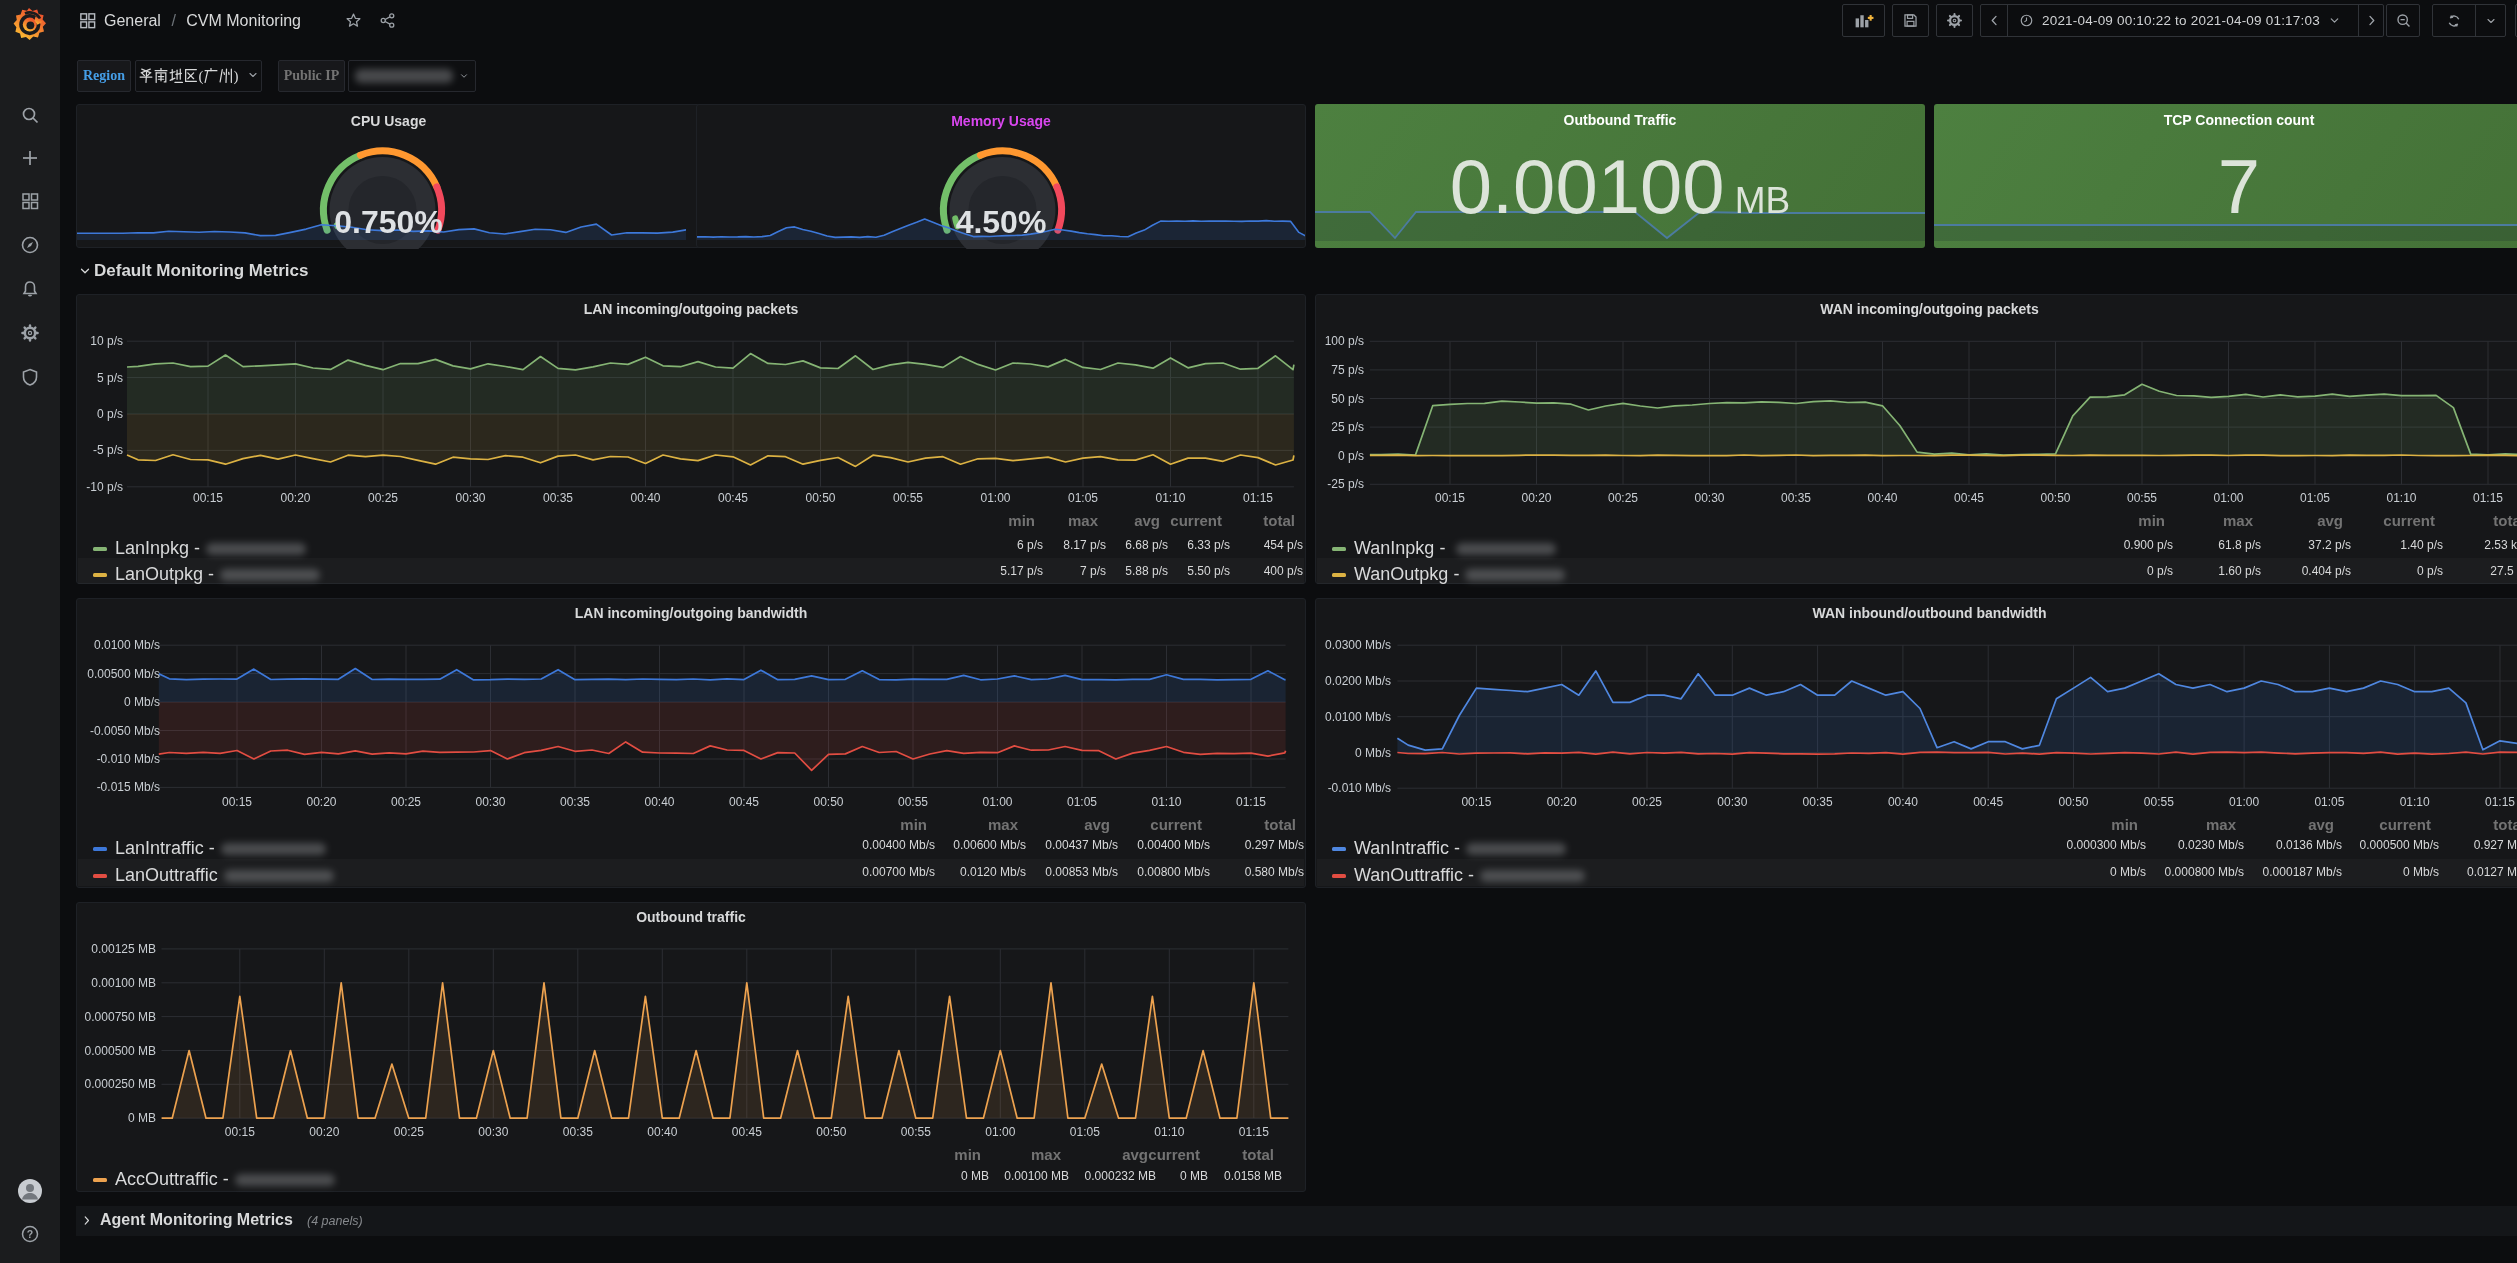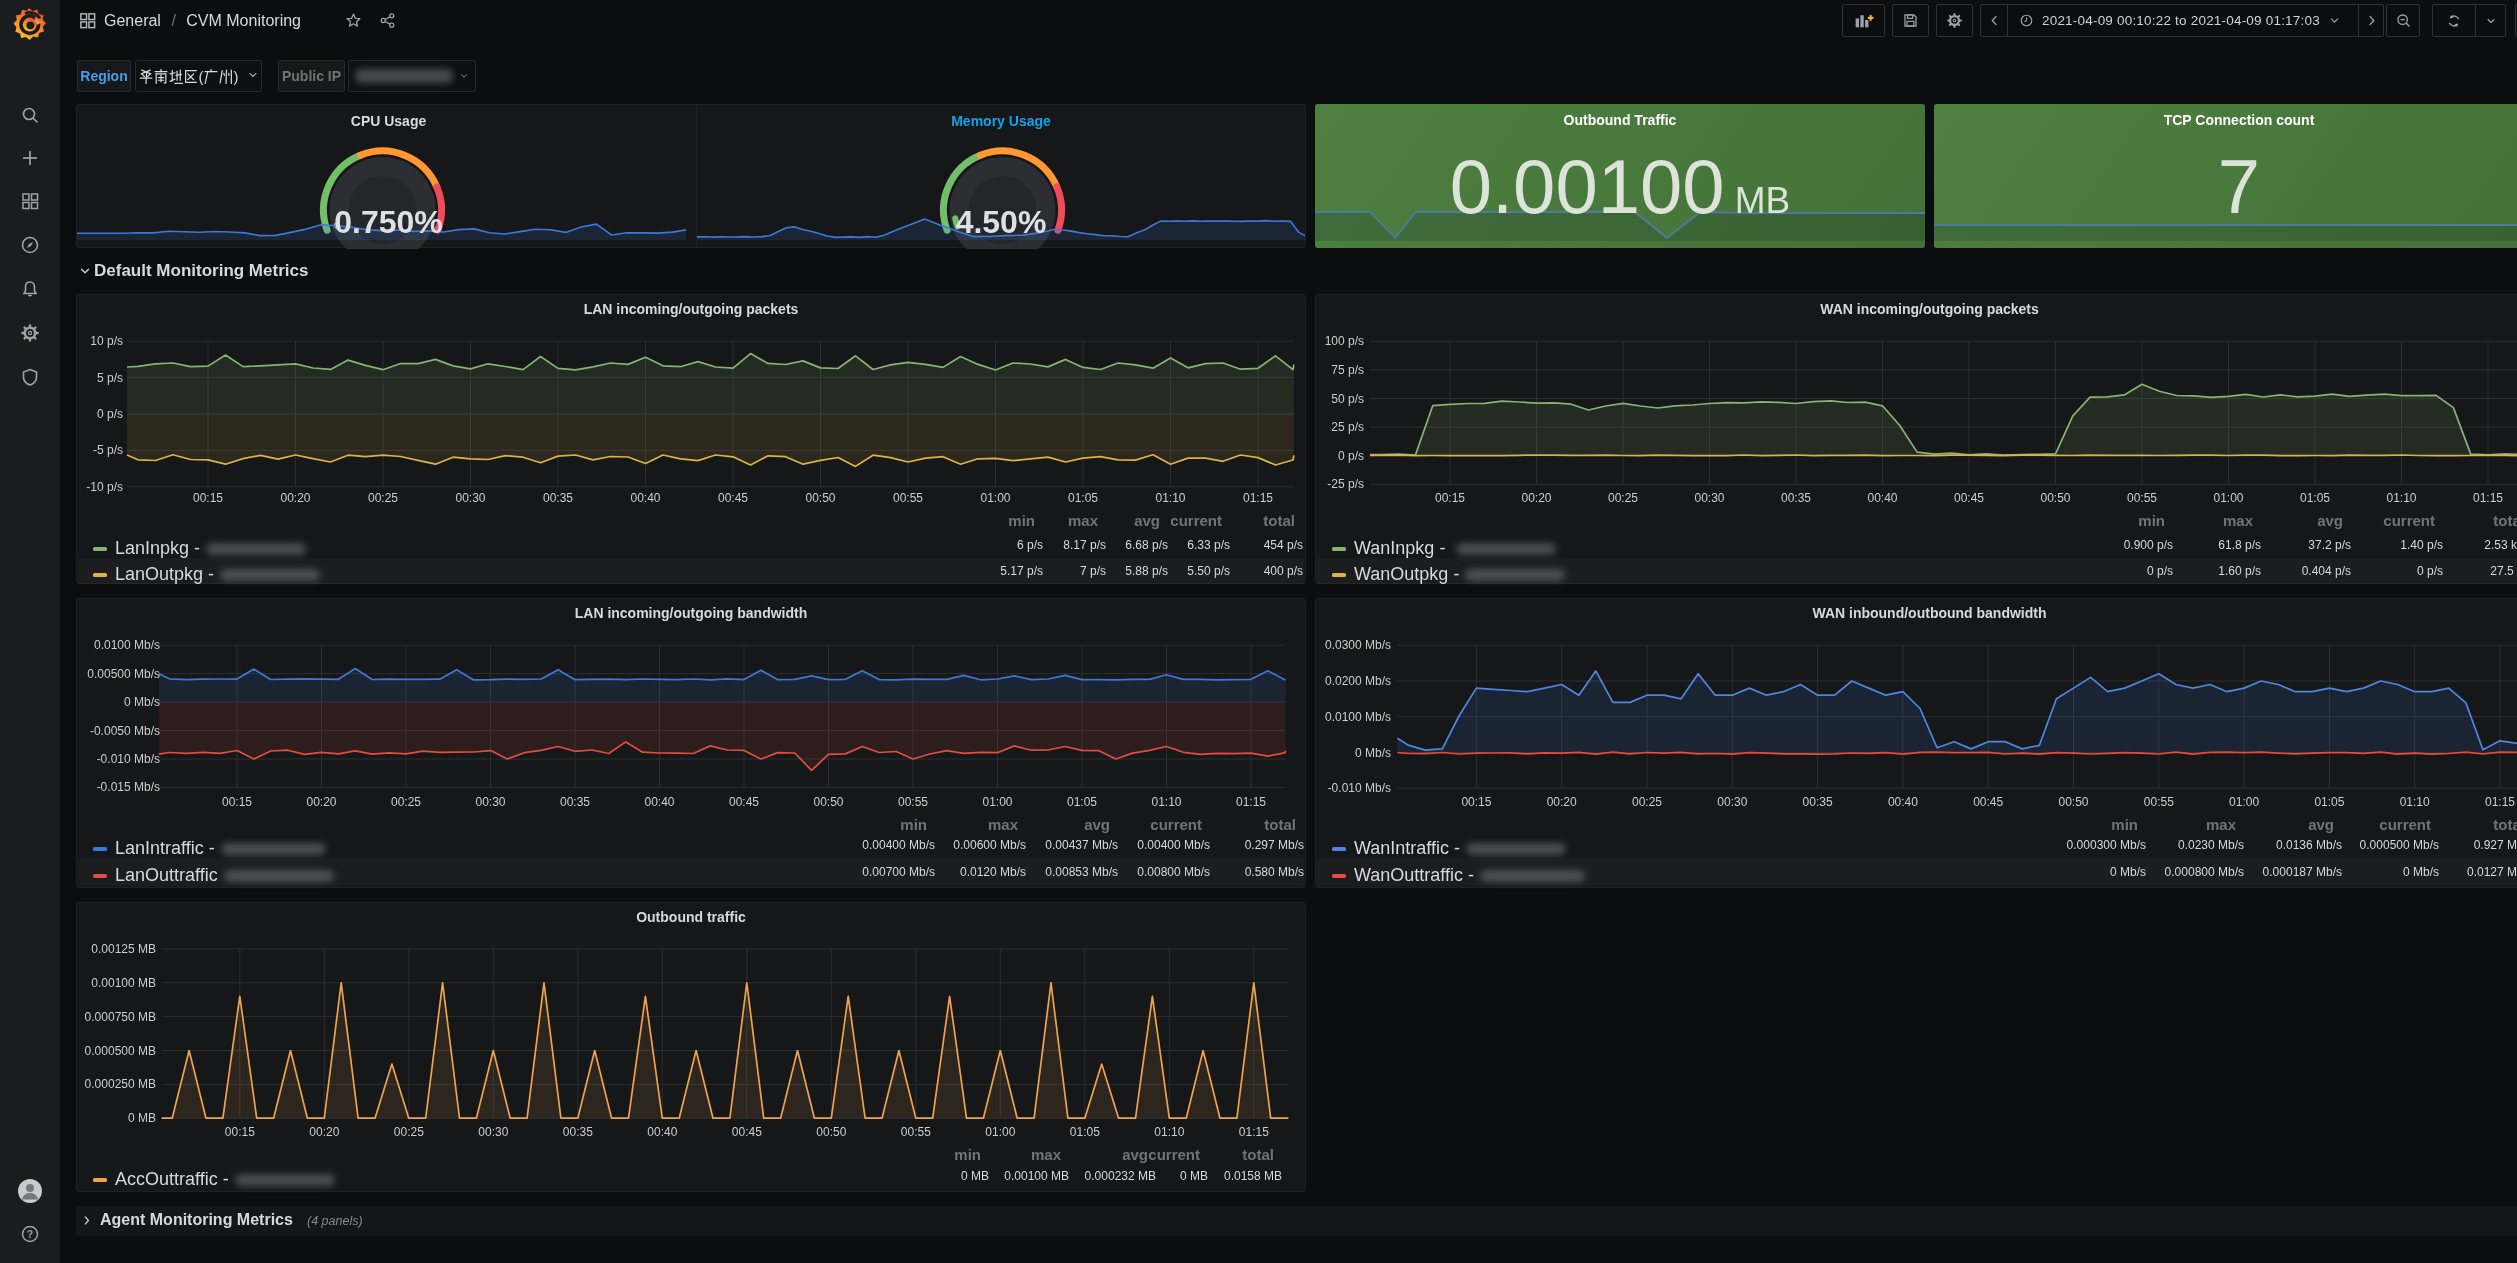--- a/index.html
+++ b/index.html
@@ -10,21 +10,21 @@
 .lval { position:absolute; color:#d8d9da; font-size:12px; }
 .lrow { position:absolute; left:16px; color:#d8d9da; font-size:18px; white-space:nowrap; }
 .lstripe { position:absolute; left:1px; right:1px; background:rgba(255,255,255,0.027); }
 .sw { display:inline-block; width:14px; height:4px; border-radius:1.5px; vertical-align:3px; margin-right:8px; }
 .lname { margin-right:6px; }
 .blob { display:inline-block; height:12px; background:#77797c; opacity:0.55; border-radius:6px; filter:blur(3.5px); vertical-align:-1px; }
 .gval { position:absolute; width:100%; top:101px; text-align:center; color:#dee1e4; font-size:32px; font-weight:bold; letter-spacing:0px; line-height:1; }
 .sidebar { position:absolute; left:0; top:0; width:60px; height:1263px; background:#1b1c1e; }
 .sicon { position:absolute; left:20px; }
 .topbtn { position:absolute; top:4px; height:33px; border:1px solid #303338; border-radius:2px; display:flex; align-items:center; justify-content:center; color:#c9ced3; }
-.chip { position:absolute; top:60px; height:32px; border:1px solid #26282e; border-radius:2px; display:flex; align-items:center; justify-content:center; }
+.chip { position:absolute; top:60px; height:32px; border:1px solid #26282e; border-radius:2px; display:flex; align-items:center; justify-content:center;font-family:Liberation Serif, serif; }
 .stat-title { position:absolute; width:100%; top:8px; text-align:center; color:#fff; font-size:14px; font-weight:bold; }
 .bigval { position:absolute; width:100%; text-align:center; color:#dce4d9; font-weight:500; }
 .rowhead { position:absolute; color:#d8d9da; font-size:17px; font-weight:bold; }
 </style></head><body>
 <div class="sidebar">
     <svg width="34" height="36" viewBox="0 0 34 36" style="position:absolute;left:13px;top:6px">
 <defs>
         <linearGradient id="glg" x1="0.2" y1="1" x2="0.75" y2="0">
 <stop offset="0" stop-color="#fcc332"></stop>
           <stop offset="0.55" stop-color="#f37b2f"></stop>
@@ -260,21 +260,21 @@
       <path d="M 359.8 81.9 A 59 59 0 0 1 360.9 125.2" fill="none" stroke="#f2495c" stroke-width="7" stroke-linecap="round"></path>
       <path d="M 260.4 121.4 A 48 48 0 0 1 259.9 120.1" fill="none" stroke="#73bf69" stroke-width="6" stroke-linecap="round"></path>
     </svg>
     <svg width="609" height="28" style="position:absolute;left:0;bottom:7px">
       <polygon points="0,28 0,21.2 15.3,21.2 30.6,21.2 45.8,21.2 61.1,20.8 76.4,20.9 91.7,19.3 106.9,19.8 122.2,20.3 137.5,19.5 152.8,20 168,20.9 183.3,23.6 198.6,23.4 213.8,20.4 229.1,17.1 244.4,12.8 259.7,13.7 274.9,15.3 290.2,17.7 305.5,18.6 320.8,18 336.1,19.4 351.3,18.9 366.6,20 381.9,17.6 397.1,16.9 412.4,20.7 427.7,22 443,19.6 458.2,17.2 473.5,17.8 488.8,20.4 504.1,15 519.4,12.1 534.6,23 549.9,20.7 565.2,20.9 580.5,21.1 595.7,20.1 611,17.6 611,28" fill="rgba(58,118,216,0.15)"></polygon>
       <polyline points="0,21.2 15.3,21.2 30.6,21.2 45.8,21.2 61.1,20.8 76.4,20.9 91.7,19.3 106.9,19.8 122.2,20.3 137.5,19.5 152.8,20 168,20.9 183.3,23.6 198.6,23.4 213.8,20.4 229.1,17.1 244.4,12.8 259.7,13.7 274.9,15.3 290.2,17.7 305.5,18.6 320.8,18 336.1,19.4 351.3,18.9 366.6,20 381.9,17.6 397.1,16.9 412.4,20.7 427.7,22 443,19.6 458.2,17.2 473.5,17.8 488.8,20.4 504.1,15 519.4,12.1 534.6,23 549.9,20.7 565.2,20.9 580.5,21.1 595.7,20.1 611,17.6" fill="none" stroke="#3d78d9" stroke-width="1.6" stroke-linejoin="round"></polyline>
     </svg>
     <div class="gval" style="top:101px">0.750%</div>
   </div>
 <div class="panel" style="left:696px;top:104px;width:610px;height:144px">
-    <div class="stat-title" style="color:#0ea5e9">Memory Usage</div>
+    <div class="stat-title" style="color:#d946ef">Memory Usage</div>
     <svg width="611" height="144" style="position:absolute;left:0;top:0">
       <circle cx="305.5" cy="105" r="53" fill="#2c2e33"></circle>
       <circle cx="305.5" cy="105" r="34" fill="#24262b"></circle>
       <path d="M 250.1 125.2 A 59 59 0 0 1 283.4 50.3" fill="none" stroke="#73bf69" stroke-width="7" stroke-linecap="round"></path>
       <path d="M 283.4 50.3 A 59 59 0 0 1 359.8 81.9" fill="none" stroke="#ff9830" stroke-width="7" stroke-linecap="round"></path>
       <path d="M 359.8 81.9 A 59 59 0 0 1 360.9 125.2" fill="none" stroke="#f2495c" stroke-width="7" stroke-linecap="round"></path>
       <path d="M 260.4 121.4 A 48 48 0 0 1 258.2 113.4" fill="none" stroke="#73bf69" stroke-width="6" stroke-linecap="round"></path>
     </svg>
     <svg width="608" height="28" style="position:absolute;left:0;bottom:7px">
       <polygon points="0,28 0,24.9 8.1,24.7 16.3,25.1 24.4,24.7 32.5,25 40.7,24.9 48.8,24.6 56.9,25 65.1,24.6 73.2,23.5 81.3,19.5 89.5,15.8 97.6,14.9 105.7,17.5 113.9,19.2 122,21.5 130.1,24 138.3,25.4 146.4,25.1 154.5,24.9 162.7,25.4 170.8,24.6 178.9,25.3 187.1,23.2 195.2,19.7 203.3,16.4 211.5,13.2 219.6,10.3 227.7,7 235.9,10.3 244,13.4 252.1,16.1 260.3,19.3 268.4,21.9 276.5,24.6 284.7,24.4 292.8,24.5 300.9,24 309.1,23.6 317.2,23.5 325.3,23.1 333.5,22.1 341.6,20.9 349.7,19.2 357.9,17.2 366,18 374.1,19.1 382.3,20.6 390.4,21.7 398.5,22.6 406.7,23.8 414.8,23.7 422.9,24.5 431.1,24.8 439.2,21 447.3,18.1 455.5,13.3 463.6,9.1 471.7,9.2 479.9,9.1 488,9.3 496.1,8.9 504.3,9.2 512.4,9.1 520.5,9.1 528.7,9 536.8,9.3 544.9,9.4 553.1,9 561.2,9.1 569.3,8.6 577.5,9.2 585.6,9.1 593.7,9.4 601.9,20.4 610,24.8 610,28" fill="rgba(58,118,216,0.15)"></polygon>

